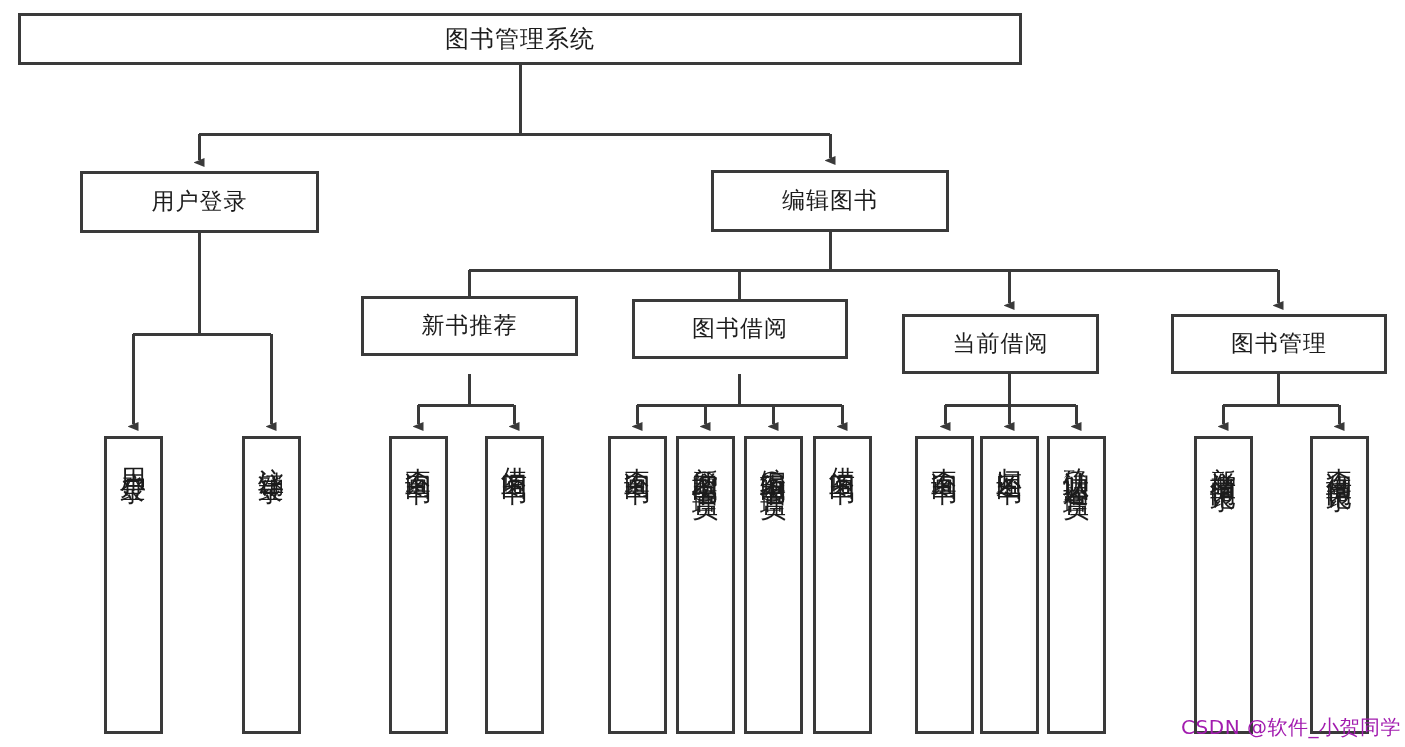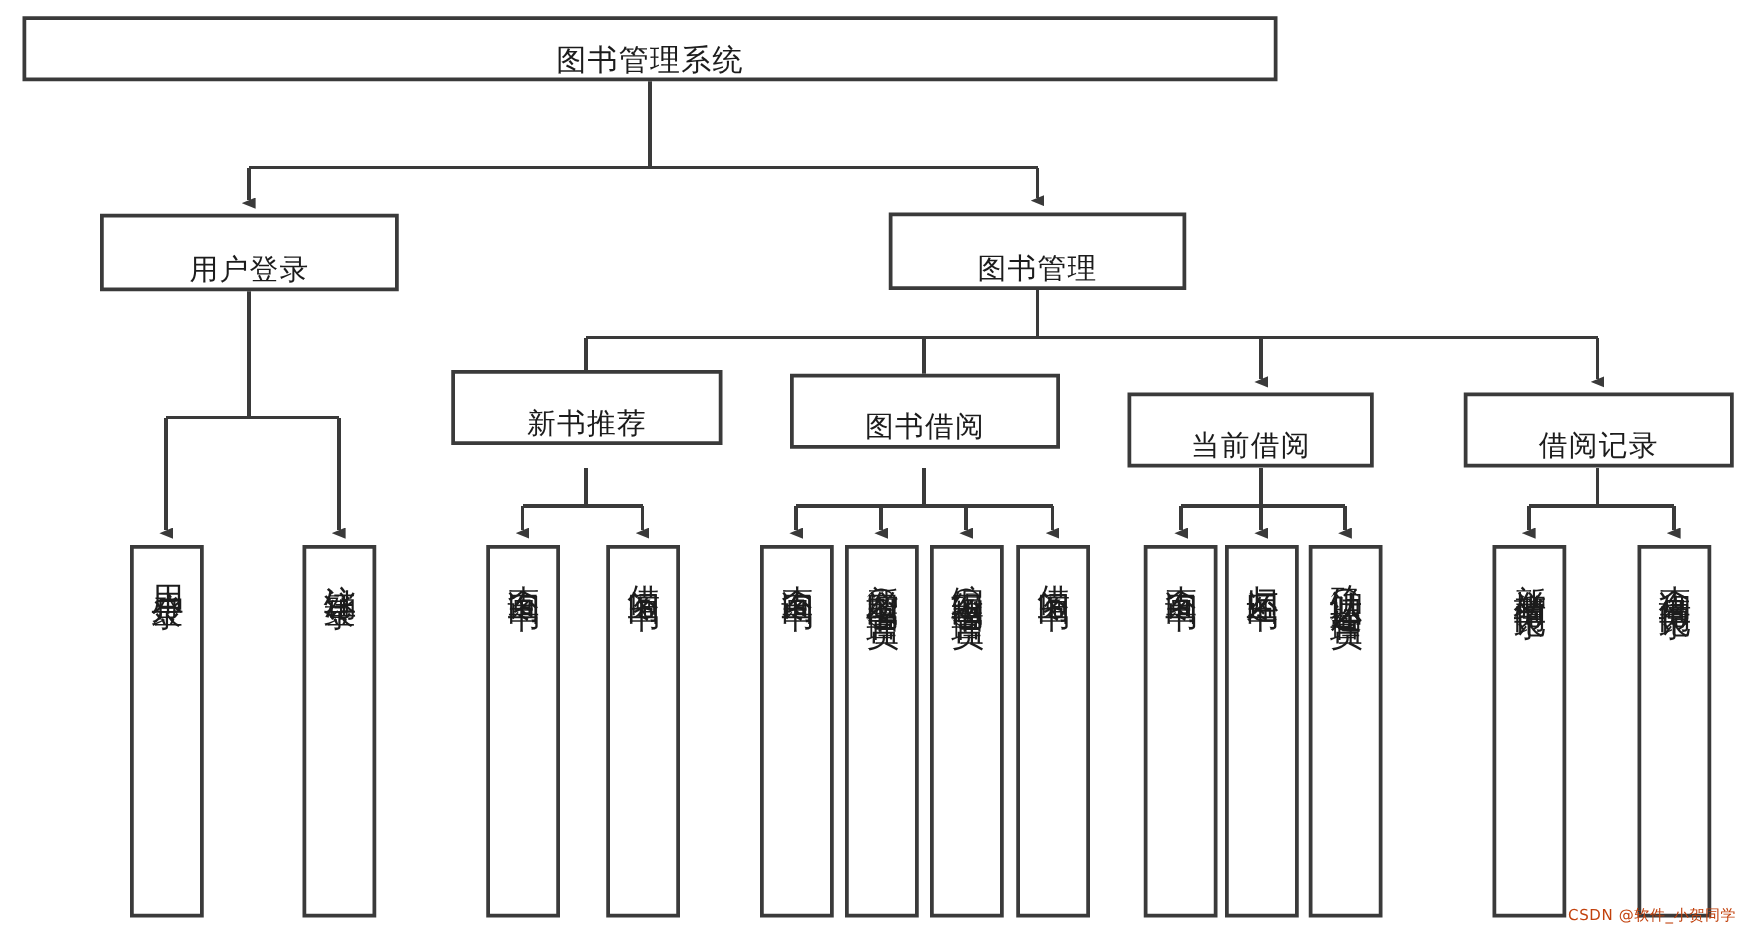--- a/index.html
+++ b/index.html
@@ -11,21 +11,21 @@
   }
   #canvas{position:relative;width:1405px;height:747px;}
   svg#wires{position:absolute;left:0;top:0;width:1405px;height:747px;}
 
   .node{
     position:absolute;
     box-sizing:border-box;
     background:#ffffff;
     border:3px solid #3a3a3a;
     display:flex;
-    align-items:flex-end;
+    align-items:center;
     justify-content:center;
     color:#1c1c1c;
   }
   .node .lbl{
     display:block;
     text-align:center;
     line-height:1.12;
     white-space:nowrap;
   }
   
@@ -39,24 +39,24 @@
   .node.v .lbl{
     writing-mode:vertical-rl;
     text-orientation:upright;
     font-size:26px;
     letter-spacing:4px;
     line-height:1;
     white-space:nowrap;
   }
   .watermark{
     position:absolute;
-    right:16px;
+    right:4px;
     bottom:6px;
-    font-size:12px;
-    color:#c2410c;
+    font-size:20px;
+    color:#a21caf;
     letter-spacing:.5px;
     white-space:nowrap;
     pointer-events:none;
   }
 </style>
 </head>
 <body>
 
 <div id="canvas">
 
@@ -111,34 +111,34 @@
   </svg>
 
   <div class="node h root" style="left:18px;top:13px;width:1004px;height:52px;">
     <span class="lbl">图书管理系统</span>
   </div>
 
   <div class="node h" style="left:80px;top:171px;width:239px;height:62px;">
     <span class="lbl">用户登录</span>
   </div>
   <div class="node h" style="left:711px;top:170px;width:238px;height:62px;">
-    <span class="lbl">图书管理</span>
+    <span class="lbl">编辑图书</span>
   </div>
 
   <div class="node h" style="left:361px;top:296px;width:217px;height:60px;">
     <span class="lbl">新书推荐</span>
   </div>
   <div class="node h" style="left:632px;top:299px;width:216px;height:60px;">
     <span class="lbl">图书借阅</span>
   </div>
   <div class="node h" style="left:902px;top:314px;width:197px;height:60px;">
     <span class="lbl">当前借阅</span>
   </div>
   <div class="node h" style="left:1171px;top:314px;width:216px;height:60px;">
-    <span class="lbl">借阅记录</span>
+    <span class="lbl">图书管理</span>
   </div>
 
   <div class="node v" style="left:104px;top:436px;width:59px;height:298px;">
     <span class="lbl">用户登录</span>
   </div>
   <div class="node v" style="left:242px;top:436px;width:59px;height:298px;">
     <span class="lbl">注销登录</span>
   </div>
 
   <div class="node v" style="left:389px;top:436px;width:59px;height:298px;">

